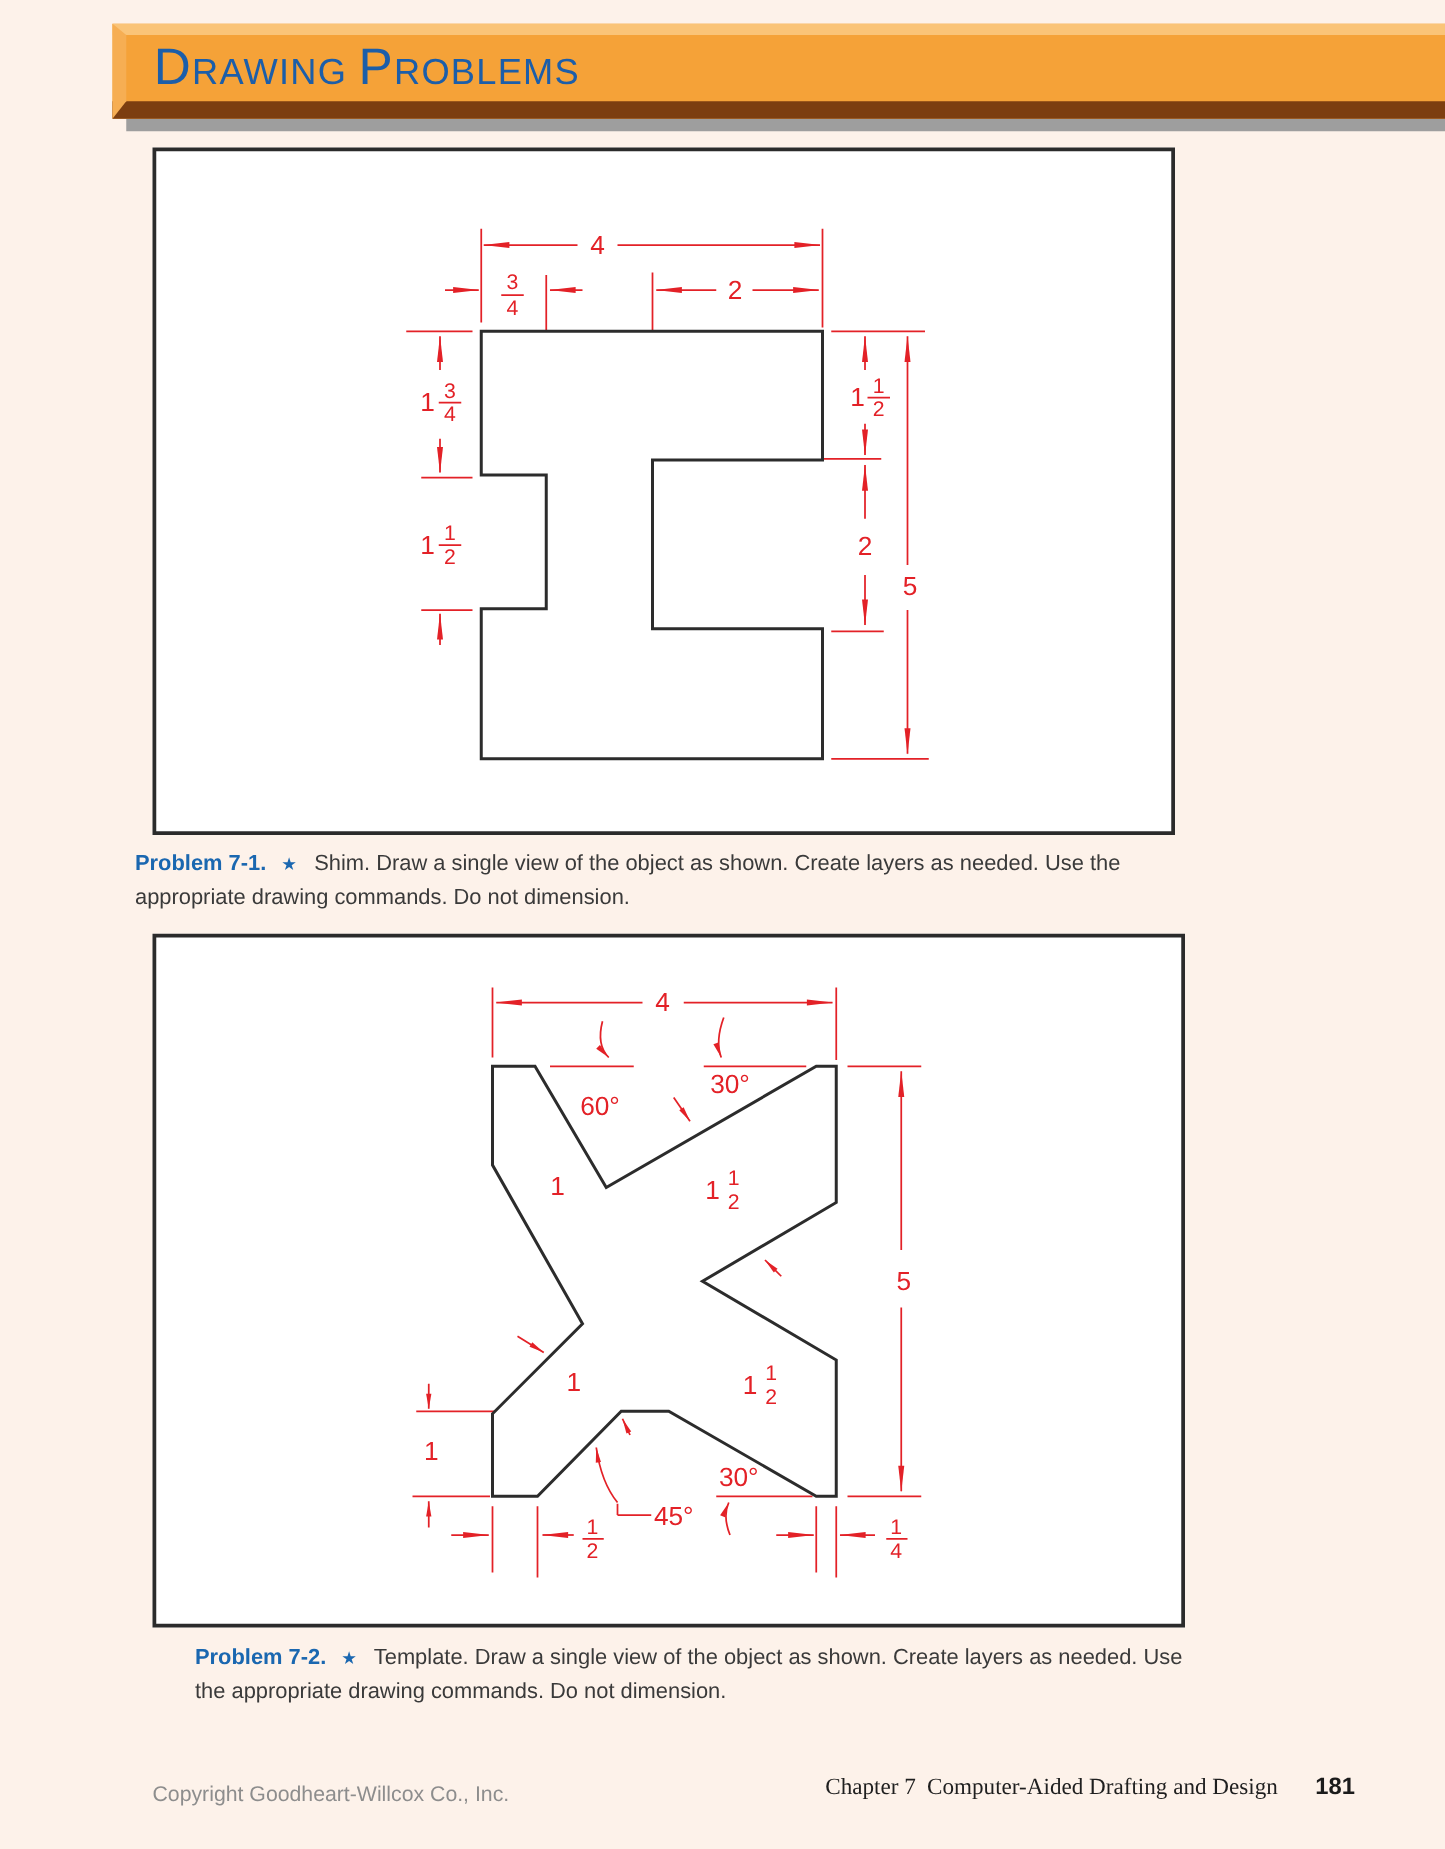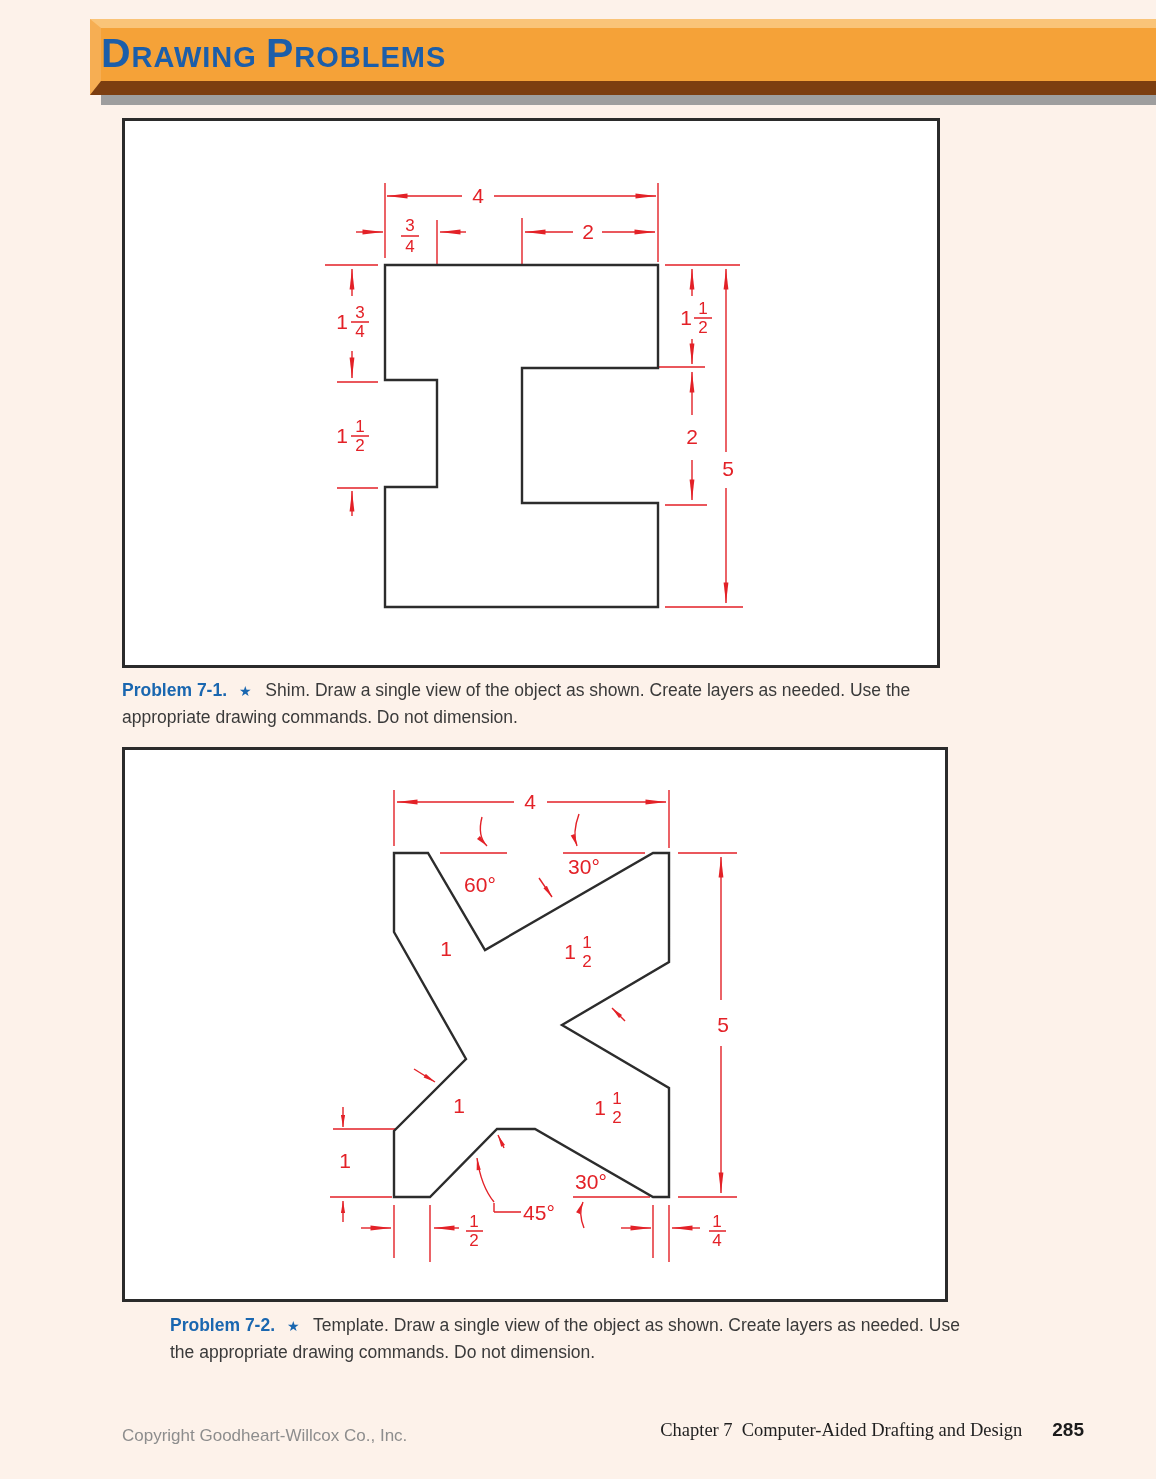--- a/index.html
+++ b/index.html
@@ -12,36 +12,36 @@
     position:absolute;left:90px;top:19px;right:0;height:53px;
     background:#f5a238;
     border-top:9px solid #fac478;
     border-left:11px solid #f6ae53;
     border-bottom:14px solid #7c3e10;
   }
   .banner-shadow{
     position:absolute;left:101px;top:95px;right:0;height:10px;background:#9e9e9e;
   }
   .banner-title{
-    font-weight:bold;font-size:29px;color:#1c5ea9;
-    line-height:50px;letter-spacing:1px;white-space:nowrap;
+    font-weight:normal;font-size:29px;color:#1c5ea9;
+    padding-left:22px;line-height:50px;letter-spacing:1px;white-space:nowrap;
   }
   .banner-title .bc{font-size:41px;}
   
   .figure-box{position:absolute;background:#ffffff;border:3px solid #2b2b2b;}
   .box1{left:122px;top:118px;width:812px;height:544px;}
   .box2{left:122px;top:747px;width:820px;height:549px;}
   
   svg.drawing{position:absolute;left:0;top:0;width:1156px;height:1479px;}
   .r{stroke:#e32127;stroke-width:1.4;fill:none;}
   .blk{fill:#ffffff;stroke:#2c2c2c;stroke-width:2.4;stroke-linejoin:miter;}
   text.dt{font-family:"Liberation Sans",sans-serif;font-size:21px;fill:#e32127;text-anchor:middle;}
   text.df{font-family:"Liberation Sans",sans-serif;font-size:17px;fill:#e32127;text-anchor:middle;}
   
-  .caption{position:absolute;left:122px;width:812px;margin:0;
+  .caption{position:absolute;left:108px;width:812px;margin:0;
     font-size:17.5px;line-height:26px;color:#3a3a3a;}
   .cap1{top:677px;}
   .cap2{top:1312px;margin-left:48px;}
   .cap-label{font-weight:bold;color:#1a67b0;}
   .cap-star{color:#1a67b0;font-size:14px;margin:0 9px 0 7px;}
   
   .footer-copy{position:absolute;left:122px;top:1426px;font-size:17px;color:#8d8d8d;}
   .footer-right{position:absolute;right:72px;top:1419px;display:flex;align-items:baseline;justify-content:space-between;}
   .footer-chapter{font-family:"Liberation Serif",serif;font-size:18.5px;color:#1f1f1f;}
   .footer-chapter .ch-title{margin-left:9px;}
@@ -184,14 +184,14 @@
   <span class="cap-label">Problem 7-2.</span>
   <span class="cap-star">★</span>
   <span class="cap-text">Template. Draw a single view of the object as shown. Create layers as needed. Use the appropriate drawing commands. Do not dimension.</span>
 </p>
 
 <div class="footer-copy">Copyright Goodheart-Willcox Co., Inc.</div>
 <div class="footer-right">
   <span class="footer-chapter">
     <span>Chapter 7</span><span class="ch-title">Computer-Aided Drafting and Design</span>
   </span>
-  <span class="footer-page">285</span>
+  <span class="footer-page">181</span>
 </div>
 
 </body></html>

